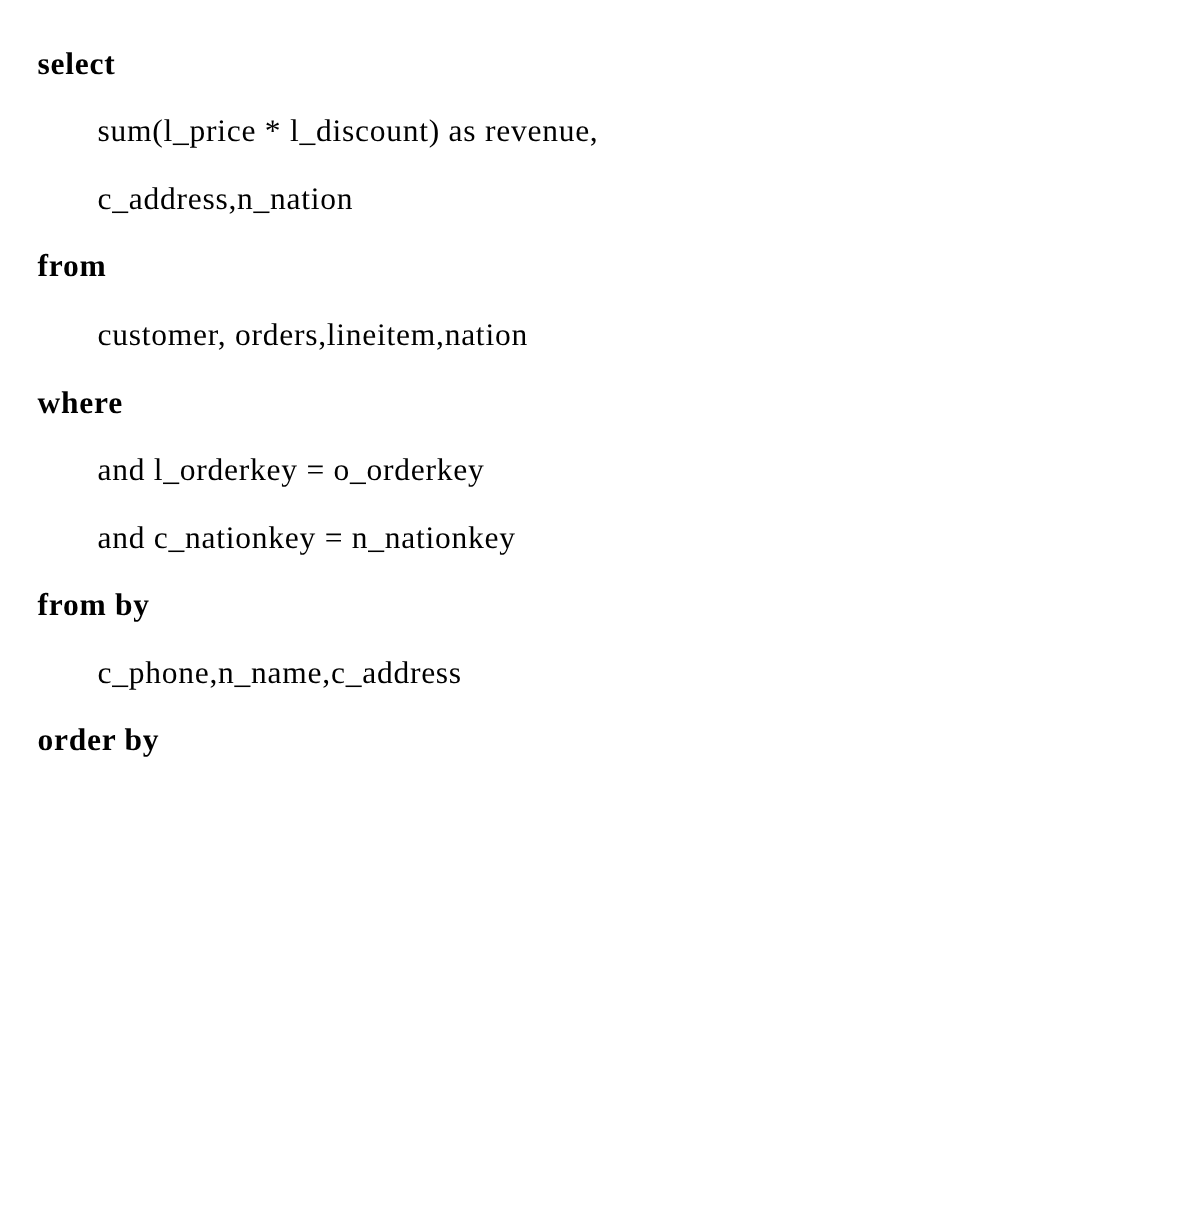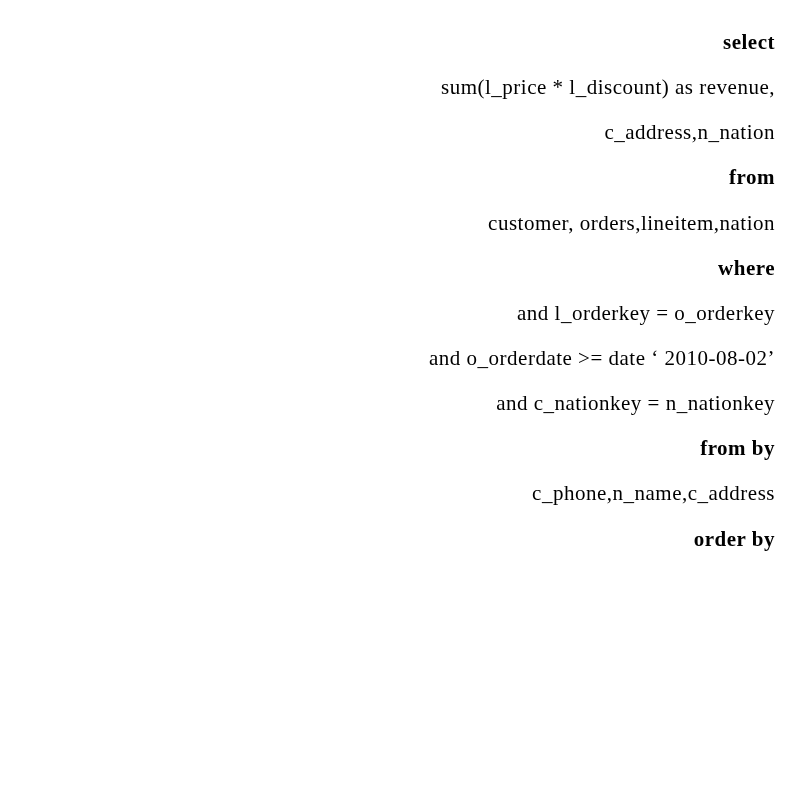--- a/index.html
+++ b/index.html
@@ -13,32 +13,30 @@
       letter-spacing: 0.5px;
     }
     .kw {
       font-weight: bold;
     }
     .indent {
       padding-left: 40px;
     }
     .line {
       white-space: pre;
-      text-align: right;
     }
   </style>
 </head>
 <body>
 
 <div>
   <div class="line kw">select</div>
   <div class="line indent">sum(l_price * l_discount) as revenue,</div>
   <div class="line indent">c_address,n_nation</div>
   <div class="line kw">from</div>
   <div class="line indent">customer, orders,lineitem,nation</div>
   <div class="line kw">where</div>
   <div class="line indent">and l_orderkey = o_orderkey</div>
-  <div class="line indent">and o_orderdate &gt;= date ‘ 2010-08-02’</div>
   <div class="line indent">and c_nationkey = n_nationkey</div>
   <div class="line kw">from by</div>
   <div class="line indent">c_phone,n_name,c_address</div>
   <div class="line kw">order by</div>
 </div>
 
 </body></html>

